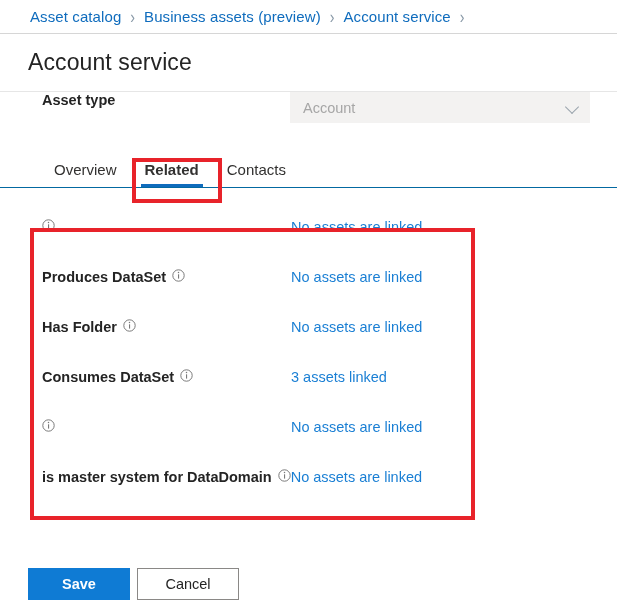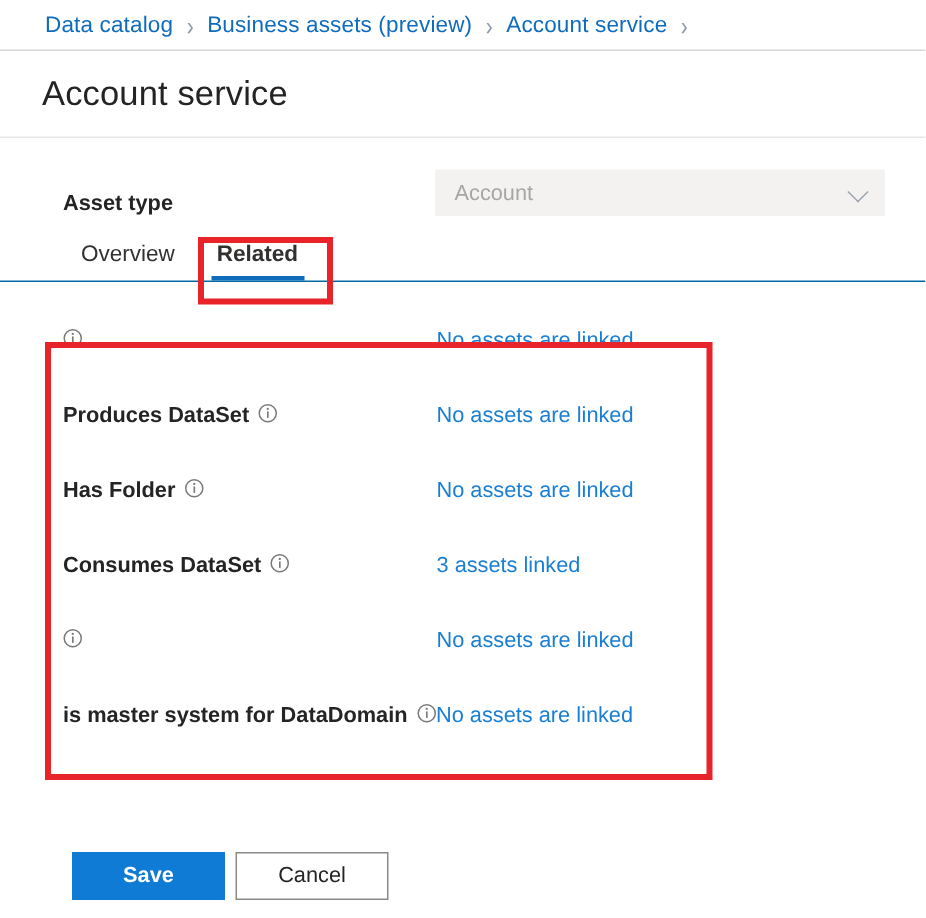--- a/index.html
+++ b/index.html
@@ -51,21 +51,21 @@
   .page-title {
     font-size: 23px;
     font-weight: 400;
     color: #242424;
     letter-spacing: 0.1px;
   }
 
   
   .field-row {
     display: flex;
-    align-items: flex-end;
+    align-items: flex-start;
     height: 52px;
     padding-left: 42px;
     box-sizing: border-box;
   }
   .field-label {
     font-size: 14.5px;
     font-weight: bold;
     color: #242424;
     width: 248px;
     flex: 0 0 auto;
@@ -188,21 +188,20 @@
     justify-content: center;
     box-sizing: border-box;
     padding: 0 14px;
     cursor: pointer;
   }
   .btn-primary {
     background: #0f7bd4;
     color: #ffffff;
     border: none;
     font-weight: bold;
-    margin-left: 20px;
   }
   .btn-secondary {
     background: #ffffff;
     color: #242424;
     border: 1px solid #8a8886;
     margin-left: 7px;
   }
 
   
   .annot {
@@ -221,21 +220,21 @@
     left: 30px;
     top: 228px;
     width: 445px;
     height: 292px;
   }
 </style>
 </head>
 <body>
 
 <div class="breadcrumb">
-  <span class="crumb">Data catalog</span>
+  <span class="crumb">Asset catalog</span>
   <span class="crumb-sep">›</span>
   <span class="crumb">Business assets (preview)</span>
   <span class="crumb-sep">›</span>
   <span class="crumb">Account service</span>
   <span class="crumb-sep">›</span>
 </div>
 
 <div class="title-bar">
   <span class="page-title">Account service</span>
 </div>
@@ -244,20 +243,21 @@
   <span class="field-label">Asset type</span>
   <div class="dropdown">
     <span class="dropdown-value">Account</span>
     <span class="chevron-down"></span>
   </div>
 </div>
 
 <div class="tabs">
   <span class="tab">Overview</span>
   <span class="tab active">Related</span>
+  <span class="tab">Contacts</span>
 </div>
 
 <div class="relations">
 
   <div class="relation-row aligned">
     <span class="relation-label">
       <span class="info-icon">
         <svg width="13" height="13" viewBox="0 0 13 13">
             <circle cx="6.5" cy="6.5" r="5.7" fill="none" stroke="#7a7a7a" stroke-width="1"></circle>
             <circle cx="6.5" cy="3.6" r="0.75" fill="#7a7a7a"></circle>

